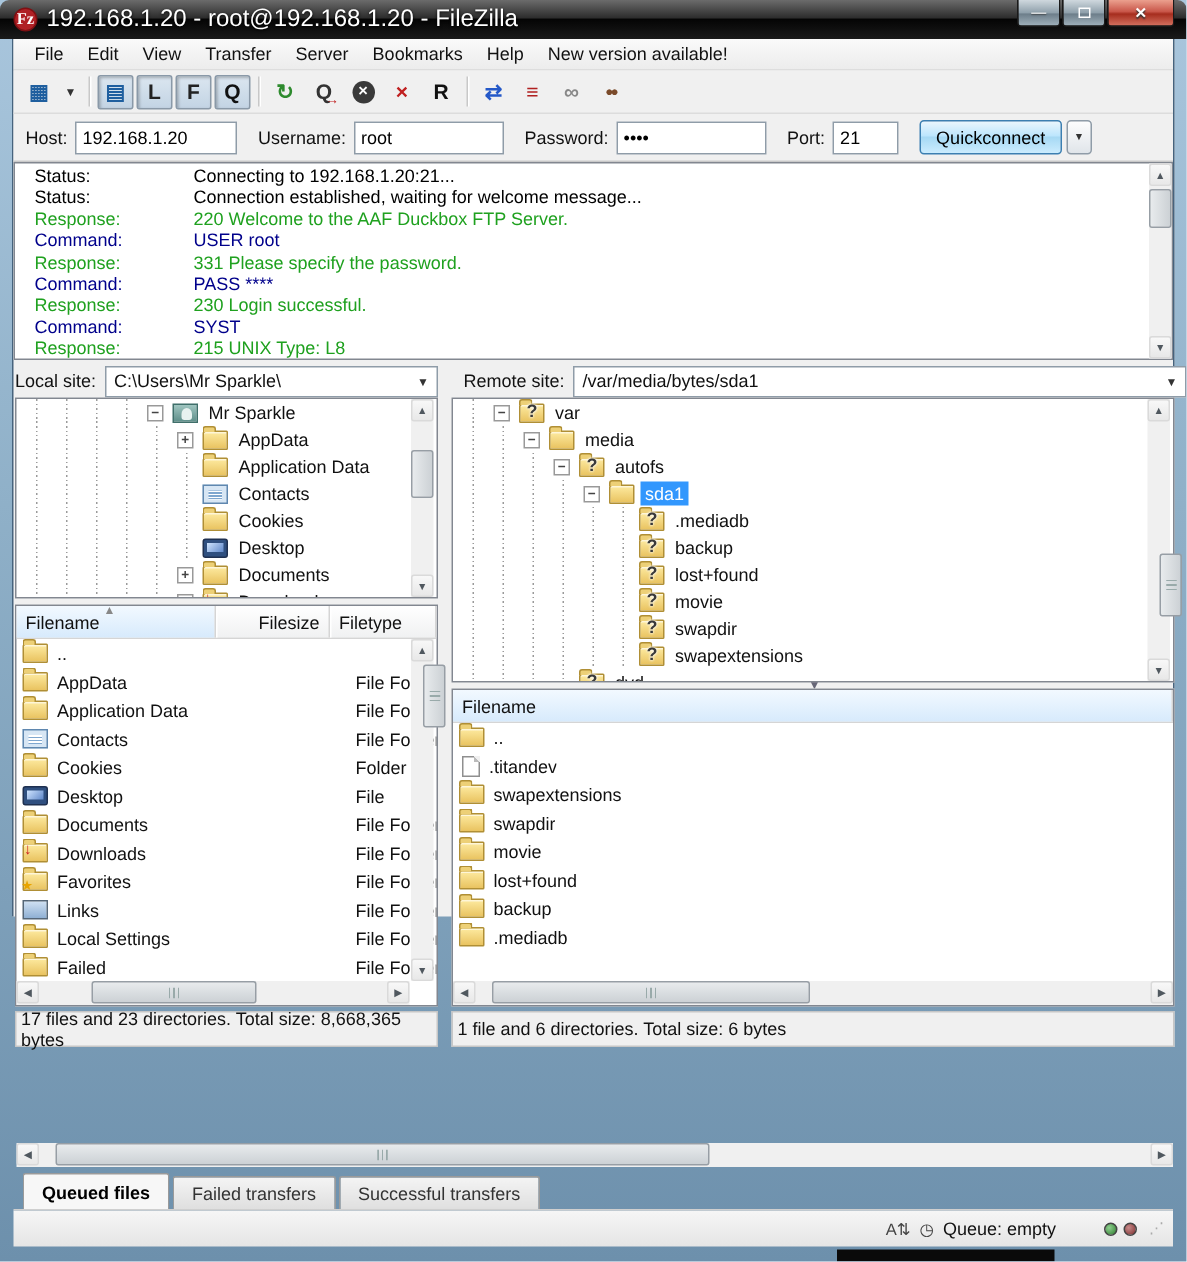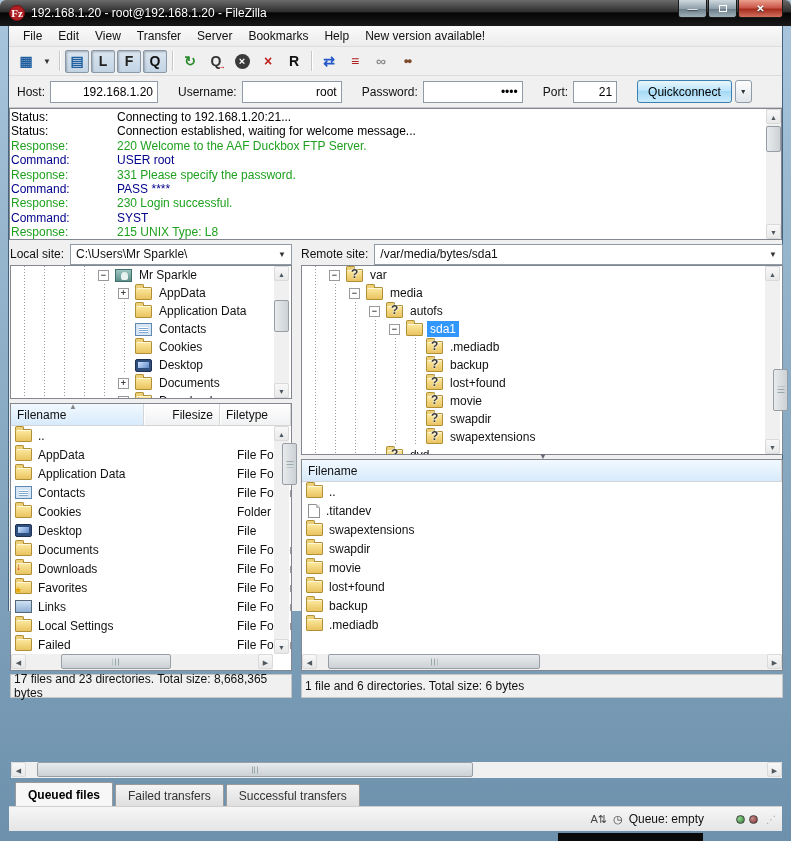--- a/index.html
+++ b/index.html
@@ -8,21 +8,21 @@
 
   .window { position:relative; width:791px; height:841px; overflow:hidden;
             background:linear-gradient(180deg,#a9c6dd 0%, #8fb0c8 40%, #6d90ac 100%); }
 
   
   .titlebar { position:absolute; left:0; top:0; width:791px; height:26px;
               background:linear-gradient(180deg,#6b6b6b 0%,#2e2e2e 45%,#050505 50%,#1a1a1a 100%);
               border-radius:6px 6px 0 0; display:flex; align-items:center; }
   .fz-logo { width:16px; height:16px; margin:0 6px 0 9px; background:#b02025; border:1px solid #7d1013;
              color:#fff; font:bold 11px/14px "Liberation Serif",serif; text-align:center; border-radius:8px; }
-  .title-text { color:#fff; text-shadow:0 1px 2px #000; font-size:12px; }
+  .title-text { color:#fff; text-shadow:0 1px 2px #000; font-size:16px; }
   .winbtns { position:absolute; right:8px; top:0; display:flex; }
   .wbtn { width:29px; height:18px; border:1px solid #1a1a1a; border-top:none;
           background:linear-gradient(180deg,#cfd8de 0%,#8fa0ab 50%,#6d7e8a 55%,#9fb0ba 100%);
           border-radius:0 0 3px 3px; margin-left:1px; display:flex; align-items:center; justify-content:center;
           color:#fff; font-size:10px; text-shadow:0 1px 1px #333; }
   .wbtn.close { width:45px; background:linear-gradient(180deg,#eba08e 0%,#c9574a 45%,#a62d1e 55%,#d3705e 100%); font-weight:bold; }
   .wbtn .maxbox { width:8px; height:7px; border:1px solid #fff; }
   .frame-bottom-patch { position:absolute; left:558px; top:833px; width:145px; height:8px; background:#0a0a0a; }
 
   .content { position:absolute; left:8px; top:26px; width:775px; height:585px; background:#f0f0f0;
@@ -42,29 +42,29 @@
   .tb-btn .g.circle { background:#3a3a3a; color:#fff; width:15px; height:15px; border-radius:50%;
                       font:bold 11px/14px "Liberation Sans",sans-serif; text-align:center; }
   .tb-btn .badge { position:absolute; right:1px; bottom:1px; font:bold 9px/9px "Liberation Sans",sans-serif; }
   .tb-sep { width:1px; height:20px; background:#c8c8c8; margin:0 4px; box-shadow:1px 0 0 #fff; }
   .tb-btn.dots { letter-spacing:-2px; font-size:9px; }
 
   
   .quickbar { position:absolute; left:0; top:50px; width:773px; height:32px; display:flex; align-items:center;
               background:#f0f0f0; border-bottom:1px solid #c9c9c9; padding-left:8px; }
   .quickbar label { margin-right:5px; }
-  .qc-input { height:22px; border:1px solid #8f9ca8; background:#fff; padding:0 4px; font:12px "Liberation Sans",sans-serif; margin-right:20px;text-align:right; }
+  .qc-input { height:22px; border:1px solid #8f9ca8; background:#fff; padding:0 4px; font:12px "Liberation Sans",sans-serif; margin-right:14px; }
   .qc-btn { height:23px; padding:0 10px; border:1px solid #3c7fb1; border-radius:3px;
             background:linear-gradient(#eaf6fd,#bde6fd 45%,#a6d9f4 50%,#cbecfe); font:12px "Liberation Sans",sans-serif; }
   .qc-drop { height:23px; width:17px; border:1px solid #8f9ca8; border-radius:3px; margin-left:3px;
              background:linear-gradient(#fdfdfd,#e0e5ea); font-size:7px; text-align:center; line-height:21px; color:#333; }
 
   
   .logbox { position:absolute; left:0; top:82px; width:773px; height:132px; background:#fff; border:1px solid #828790; overflow:hidden; }
-  .logpad { padding:1px 1px; }
+  .logpad { padding:1px 13px; }
   .log-line { display:flex; line-height:14.4px; white-space:pre; }
   .log-label { width:106px; flex:none; }
   .k-status { color:#000; } .k-response { color:#1fa11f; } .k-command { color:#00008b; }
 
   
   .sitebar { position:absolute; height:22px; display:flex; align-items:center; }
   .sitebar .lab { margin-right:6px; flex:none; }
   .combo { flex:1; height:21px; border:1px solid #8f9ca8; background:#fff; display:flex; align-items:center; padding:0 5px; }
   .combo .arr { margin-left:auto; font-size:8px; color:#333; }
 
@@ -262,21 +262,21 @@
     </div>
 
     <div class="sitebar" style="left:1px; top:217px; width:282px">
       <span class="lab">Local site:</span>
       <div class="combo">
         <span>C:\Users\Mr Sparkle\</span>
         <span class="arr">▼</span>
       </div>
     </div>
 
-    <div class="sitebar" style="left:292px; top:217px; width:482px">
+    <div class="sitebar" style="left:300px; top:217px; width:482px">
       <span class="lab">Remote site:</span>
       <div class="combo">
         <span>/var/media/bytes/sda1</span>
         <span class="arr">▼</span>
       </div>
     </div>
 
     <div class="box" style="left:1px; top:239px; width:282px; height:134px; padding-left:4px" id="local-tree">
         <div class="trow">
           <span class="tsp"></span>

